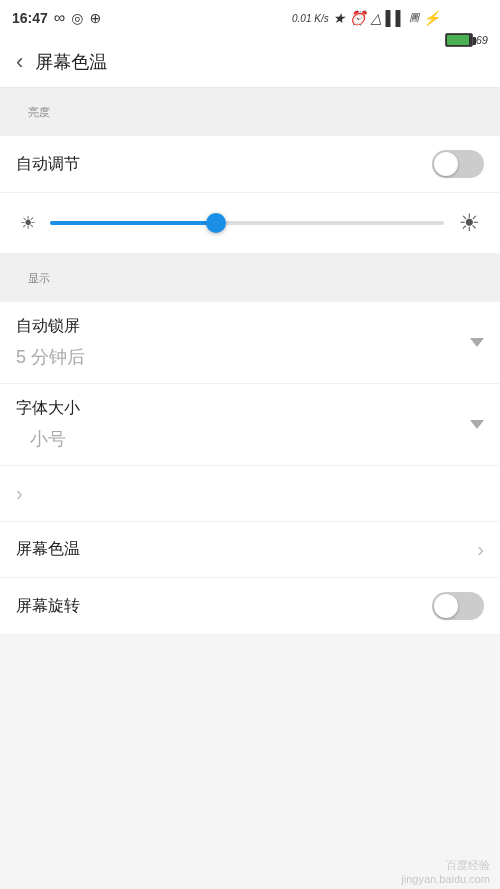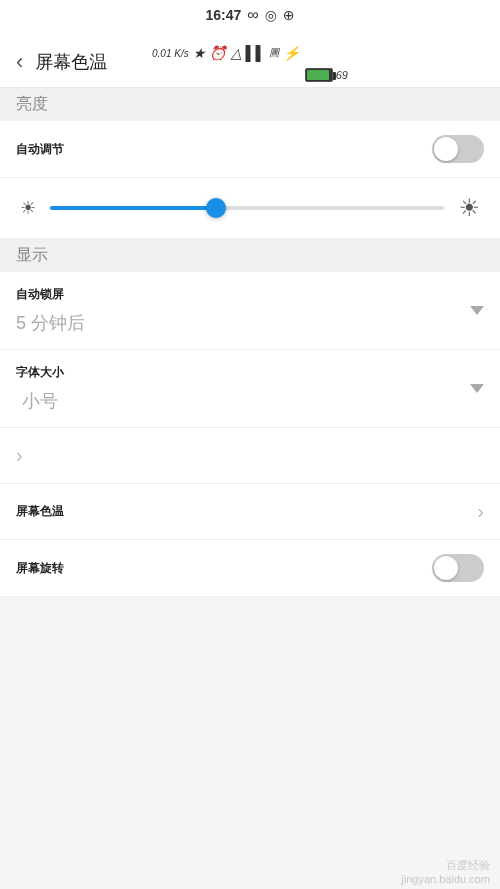--- a/index.html
+++ b/index.html
@@ -16,21 +16,20 @@
     .status-bar {
       width: 500px;
       height: 36px;
       background: #fff;
       display: flex;
       align-items: center;
       justify-content: space-between;
       padding: 6px 12px;
       font-size: 13px;
       color: #333;
-      flex-direction: column;
     }
     .status-left { display: flex; align-items: center; gap: 6px; }
     .status-right { display: flex; align-items: center; gap: 4px; font-size: 11px; font-style: italic; }
 
     
     .nav-bar {
       width: 500px;
       height: 52px;
       background: #fff;
       display: flex;
@@ -46,43 +45,43 @@
     }
     .nav-title {
       font-size: 18px;
       color: #222;
       font-weight: 500;
     }
 
     
     .section-header {
       background: #f0f0f0;
-      padding: 8px 16px;
-      font-size: 16px;
+      padding: 8px 28px;
+      font-size: 11px;
       color: #888;
-      height: 33px;
+      height: 48px;
       display: flex;
       align-items: center;
     }
 
     
     .setting-row {
       background: #fff;
       display: flex;
       align-items: center;
       justify-content: space-between;
       padding: 14px 16px;
       border-bottom: 1px solid #f0f0f0;
       min-height: 56px;
     }
     .setting-row-content { display: flex; flex-direction: column; }
     .setting-label {
-      font-size: 12px;
+      font-size: 16px;
       color: #222;
-      font-weight: 700;
+      font-weight: 400;
     }
     .setting-sub {
       font-size: 18px;
       color: #aaa;
       margin-top: 8px;
       text-align: center;
     }
 
     
     .toggle {

